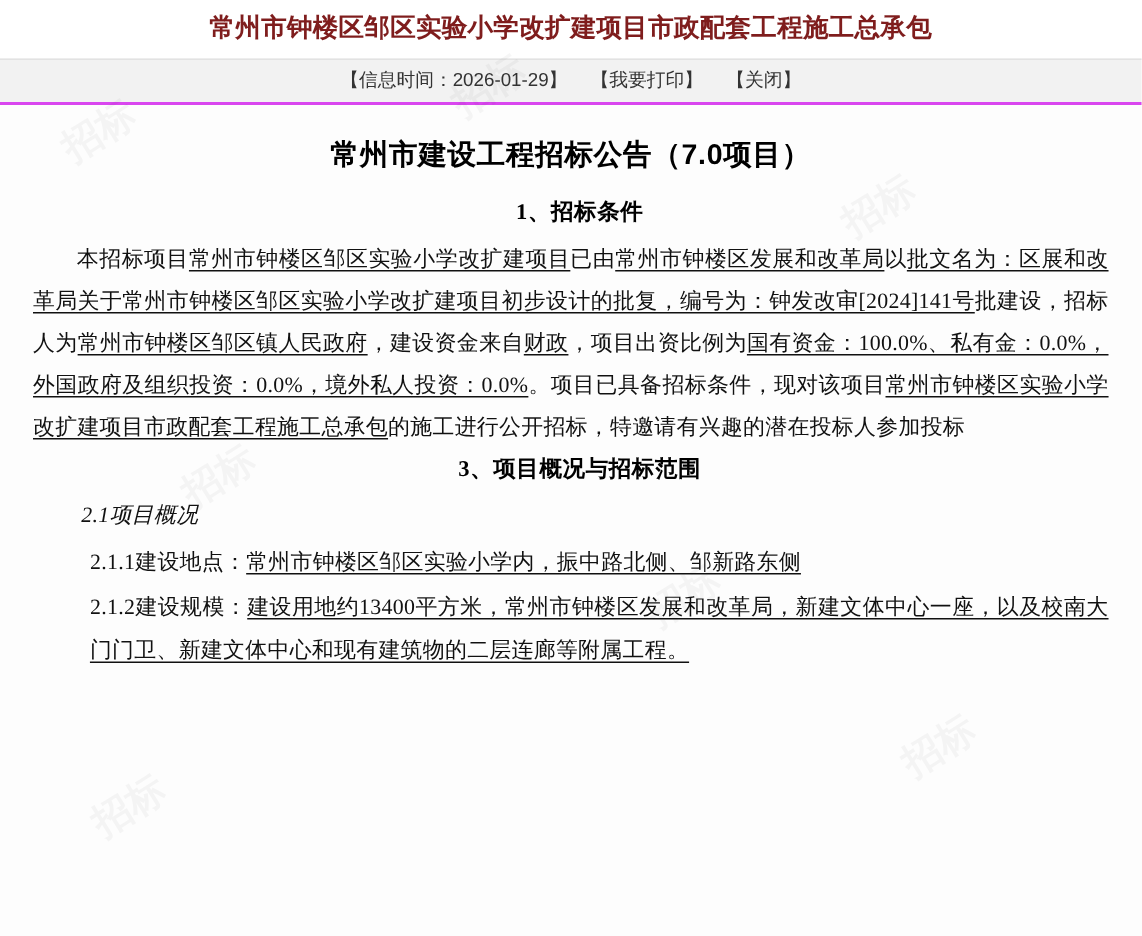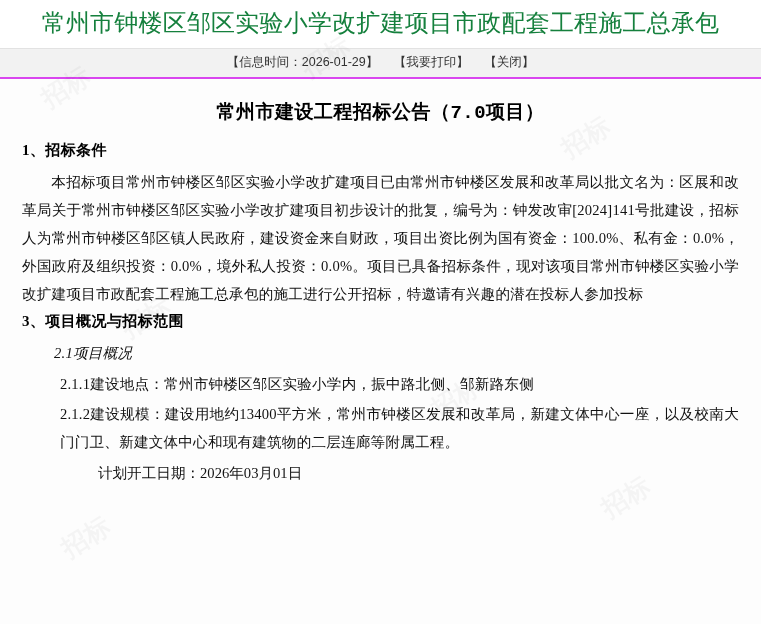--- a/index.html
+++ b/index.html
@@ -23,24 +23,24 @@
     box-sizing: border-box;
   }
   
   .title-bar {
     padding: 8px 14px 10px 14px;
     text-align: center;
     background: #ffffff;
   }
   .doc-title {
     font-family: "Liberation Serif", "DejaVu Serif", serif;
-    font-size: 24px;
-    font-weight: normal;
+    font-size: 17px;
+    font-weight: bold;
     letter-spacing: 0.2px;
-    color: #15803d;
+    color: #7f1d1d;
     line-height: 1.25;
   }
   .meta-bar {
     background: #f2f2f2;
     border-top: 1px solid #e2e2e2;
     border-bottom: 2px solid #d946ef;
     text-align: center;
     padding: 5px 0 6px 0;
     font-size: 12.5px;
     color: #333333;
@@ -62,41 +62,43 @@
     position: relative;
     z-index: 2;
   }
   .announce-title {
     text-align: center;
     font-size: 19px;
     font-weight: bold;
     color: #000000;
     margin: 6px 0 16px 0;
     letter-spacing: 0.5px;
-    font-family: Liberation Mono, monospace;
+    font-family: Liberation Sans, sans-serif;
   }
   .section-head {
     font-size: 15px;
     font-weight: bold;
-    margin: 4px 0 8px 0;
+    margin: 4px 0 8px 12px;
     color: #000000;
     letter-spacing: 0.4px;
+    text-align: center;
   }
   p.para {
     font-size: 14.6px;
     line-height: 1.92;
     margin: 0 0 4px 0;
     text-align: justify;
     color: #111111;
     letter-spacing: 0.2px;
   }
   .indent {
     text-indent: 2em;
   }
   .u {
+    text-decoration: underline;
     text-underline-offset: 3px;
   }
   .sub-item {
     font-size: 14.6px;
     line-height: 1.95;
     margin: 0 0 2px 0;
     padding-left: 2.2em;
     color: #111111;
     letter-spacing: 0.2px;
     font-style: italic;
@@ -171,16 +173,15 @@
     <div class="section-head">3、项目概况与招标范围</div>
 
     <div class="sub-item">2.1项目概况</div>
 
     <div class="sub-item2"><span>2.1.1建设地点：</span><span class="u">常州市钟楼区邹区实验小学内，振中路北侧、邹新路东侧</span></div>
 
     <div class="sub-item2"><span>2.1.2建设规模：</span><span class="u">建设用地约13400平方米，常州市钟楼区发展和改革局，新建文体中心一座，以及校南大门门卫、新建文体中心和现有建筑物的二层连廊等附属工程。</span></div>
 
 
 
-    <div class="plan-line">计划开工日期：2026年03月01日</div>
 
   </div>
 </div>
 
 </body></html>

